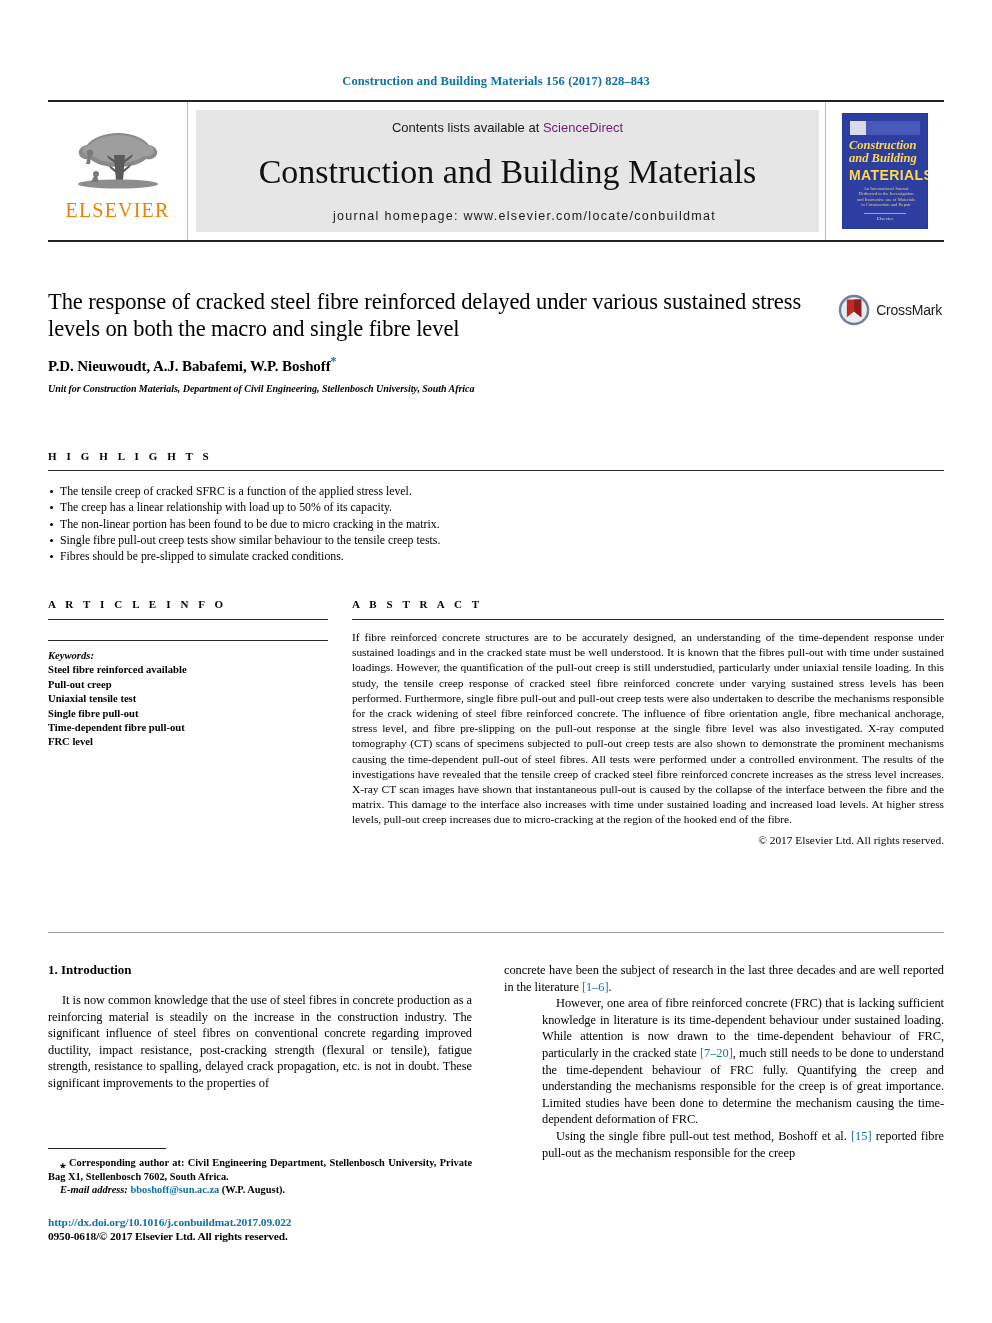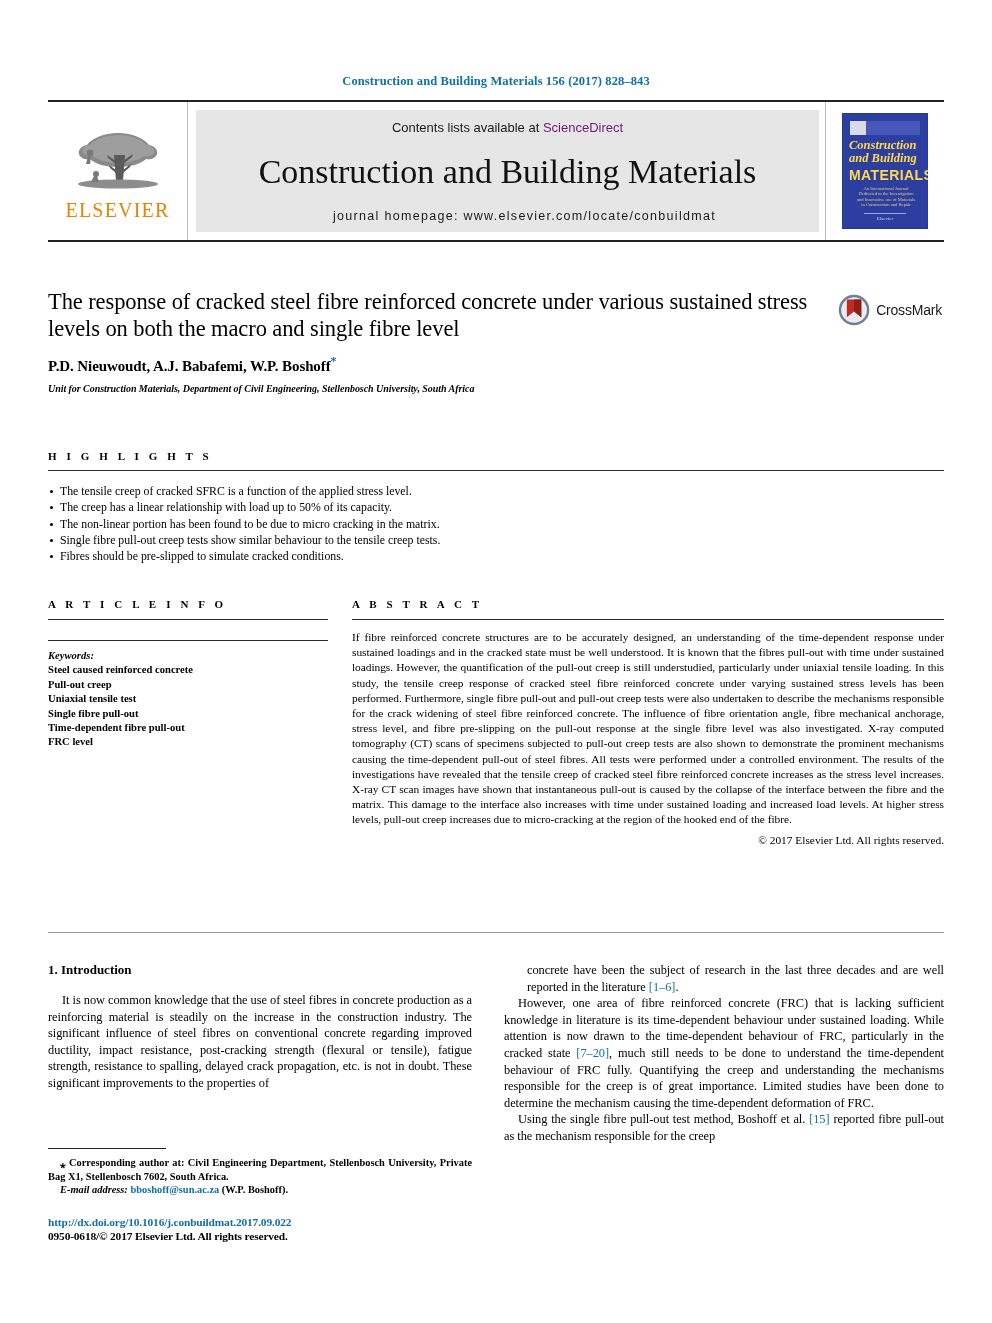--- a/index.html
+++ b/index.html
@@ -303,22 +303,22 @@
   }
   .para {
     font-family: "Liberation Serif", serif;
     font-size: 12.4px;
     line-height: 16.6px;
     text-align: justify;
     margin: 0;
     text-indent: 14px;
     letter-spacing: -0.05px;
   }
-  .para + .para { margin-top: 0; }
-  .para.noindent { text-indent: 0; margin-left: 23px; }
+  .para + .para { margin-top: 0; margin-left: 38px; }
+  .para.noindent { text-indent: 0; }
   .cite { color: #1070a8; }
 
   
   .footnote {
     position: absolute;
     left: 48px; top: 1148px;
     width: 424px;
   }
   .fn-rule {
     width: 118px;
@@ -404,21 +404,21 @@
         <div class="cv-t2">and Building</div>
         <div class="cv-t3">MATERIALS</div>
         <div class="cv-sub">An International Journal Dedicated to the Investigation and Innovative use of Materials in Construction and Repair</div>
         <div class="cv-rule"></div>
         <div class="cv-foot">Elsevier</div>
       </div>
     </div>
   </div>
 
   <div class="title-block">
-    <h1 class="paper-title">The response of cracked steel fibre reinforced concrete under various sustained stress levels on both the macro and single fibre level</h1>
+    <h1 class="paper-title">The response of cracked steel fibre reinforced delayed under various sustained stress levels on both the macro and single fibre level</h1>
     <div class="authors"><span>P.D. Nieuwoudt, A.J. Babafemi, W.P. Boshoff</span><span class="star">*</span></div>
     <div class="affiliation">Unit for Construction Materials, Department of Civil Engineering, Stellenbosch University, South Africa</div>
   </div>
 
   <div class="crossmark">
     <svg class="cm-badge" viewBox="0 0 40 40">
       <circle cx="20" cy="20" r="19" fill="#6e7f93"></circle>
       <circle cx="20" cy="20" r="16" fill="#e9edf2"></circle>
       <path d="M11 7 h18 v22 l-9 -7 -9 7 z" fill="#c02a22"></path>
       <path d="M20 7 h9 v22 l-9 -7 z" fill="#8f1d18"></path>
@@ -437,21 +437,21 @@
       <li>Fibres should be pre-slipped to simulate cracked conditions.</li>
     </ul>
   </div>
 
   <div class="article-info">
     <div class="sec-label">A R T I C L E    I N F O</div>
     <div class="rule"></div>
     <div class="kw-rule"></div>
     <div class="ai-body">
       <div class="lead">Keywords:</div>
-      <div>Steel caused reinforced concrete</div>
+      <div>Steel fibre reinforced available</div>
       <div>Pull-out creep</div>
       <div>Uniaxial tensile test</div>
       <div>Single fibre pull-out</div>
       <div>Time-dependent fibre pull-out</div>
       <div>FRC level</div>
     </div>
   </div>
 
   <div class="abstract">
     <div class="sec-label">A B S T R A C T</div>
@@ -476,21 +476,21 @@
     </p>
     <p class="para">
       <span>Using the single fibre pull-out test method, Boshoff et al. </span><span class="cite">[15]</span><span> reported fibre pull-out as the mechanism responsible for the creep</span>
     </p>
   </div>
 
   <div class="footnote">
     <div class="fn-rule"></div>
     <div class="fn-text">
       <span class="ind"><span>⁎</span><span> Corresponding author at: Civil Engineering Department, Stellenbosch University, Private Bag X1, Stellenbosch 7602, South Africa.</span></span>
-      <span class="ind"><span class="em">E-mail address:</span> <span class="link">bboshoff@sun.ac.za</span><span> (W.P. Boshoff).</span></span>
+      <span class="ind"><span class="em">E-mail address:</span> <span class="link">bboshoff@sun.ac.za</span><span> (W.P. August).</span></span>
     </div>
   </div>
 
   <div class="doi-block">
     <div class="doi">http://dx.doi.org/10.1016/j.conbuildmat.2017.09.022</div>
     <div class="issn">0950-0618/© 2017 Elsevier Ltd. All rights reserved.</div>
   </div>
 
 </div>
 

